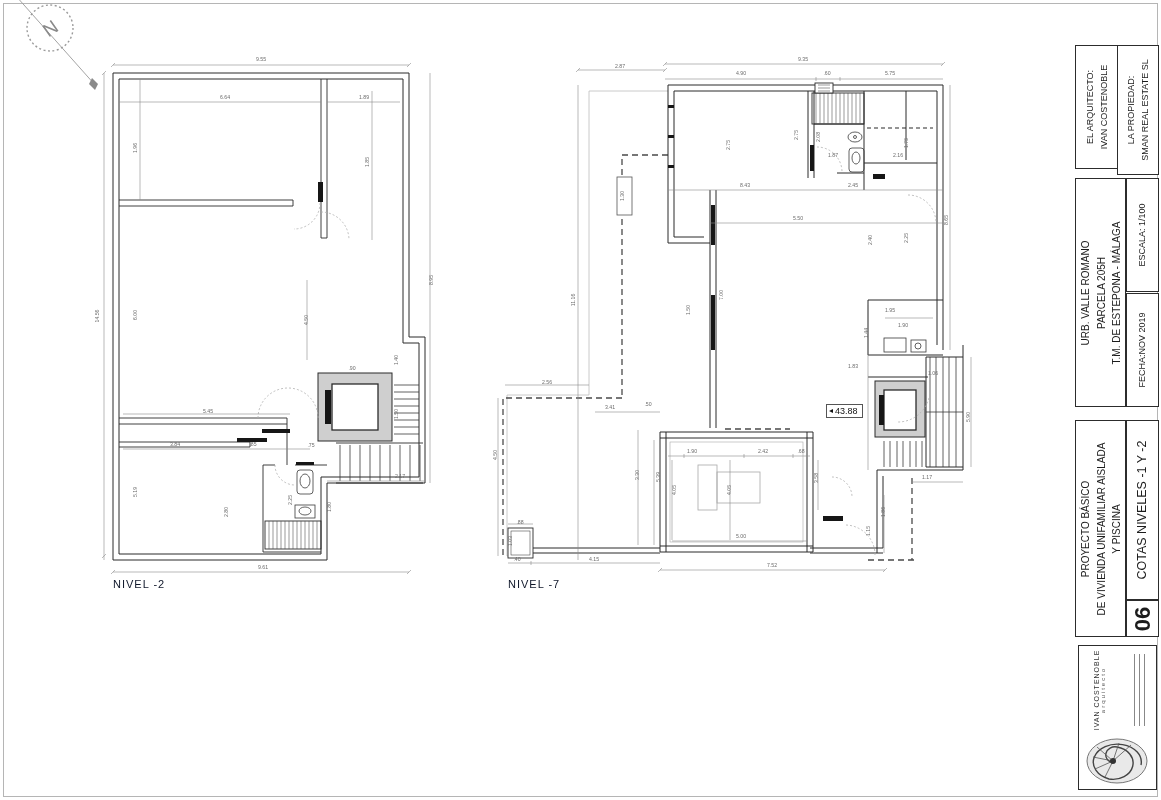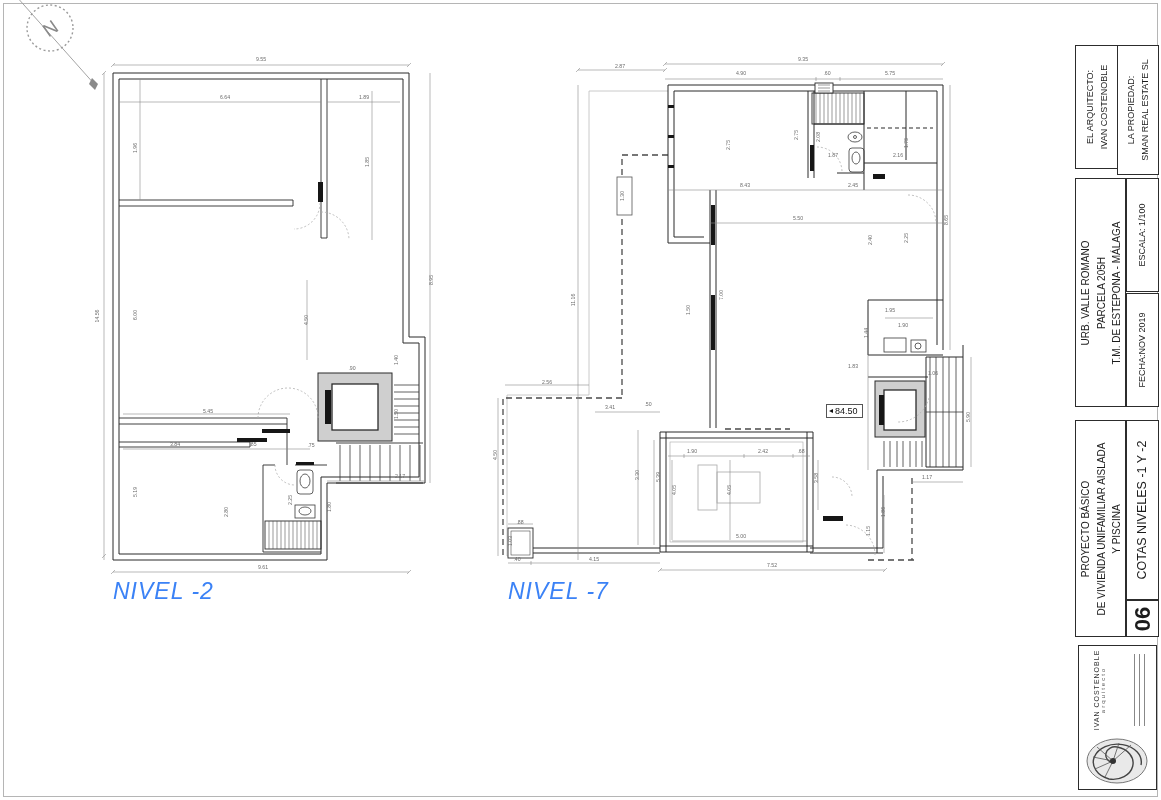--- a/index.html
+++ b/index.html
@@ -1,21 +1,21 @@
 <!DOCTYPE html>
 <html><head>
 <meta charset="utf-8">
 <style>
   html,body{margin:0;padding:0;background:#fff;}
   #sheet{position:relative;width:1161px;height:800px;background:#fff;overflow:hidden;
          font-family:"Liberation Sans",sans-serif;}
   .border-rect{position:absolute;left:3px;top:3px;width:1153px;height:792px;
                border:1px solid #b5b5b5;pointer-events:none;}
   svg text.dim{font-family:"Liberation Sans",sans-serif;font-size:5.2px;fill:#6d6d6d;text-anchor:middle;}
-  .plan-title{position:absolute;font-size:23px;color:#3b82f6;letter-spacing:1px;font-weight:400;font-style:italic;}
+  .plan-title{position:absolute;font-size:11px;color:#0f172a;letter-spacing:1px;font-weight:400;}
   .level-marker{position:absolute;left:826px;top:404px;border:1px solid #555;background:#fff;
                 font-size:9px;color:#111;padding:1px 4px 1px 2px;display:flex;align-items:center;gap:2px;}
   .level-flag{font-size:8px;color:#111;line-height:1;}
   
   #titleblock{position:absolute;left:1074px;top:42px;width:86px;height:753px;}
   .tb-cell{position:absolute;border:1px solid #2c2c2c;background:#fff;}
   .vtext{position:absolute;left:50%;top:50%;transform:translate(-50%,-50%) rotate(-90deg);
          text-align:center;color:#1c1c1c;}
   .tb-line{display:block;white-space:nowrap;}
   .fs9{font-size:9px;line-height:1.5;}
@@ -299,21 +299,21 @@
       <text x="885" y="512" class="dim" transform="rotate(-90 885 512)">1.86</text>
       <text x="870" y="531" class="dim" transform="rotate(-90 870 531)">1.15</text>
       <text x="50" y="35" transform="rotate(-35 50 28)" style="font-family:&quot;Liberation Sans&quot;,sans-serif;font-size:19px;fill:#8a8a8a;text-anchor:middle;">N</text>
     </svg>
 
   <div class="plan-title" style="left:113px;top:578px;">NIVEL -2</div>
   <div class="plan-title" style="left:508px;top:578px;">NIVEL -7</div>
 
   <div class="level-marker">
     <span class="level-flag">◂</span>
-    <span>84.50</span>
+    <span>43.88</span>
   </div>
 
   <div id="titleblock">
 
     <div class="tb-cell" style="left:1px;top:3px;width:41px;height:122px;">
       <div class="vtext fs9" style="width:120px;">
         <span class="tb-line">EL ARQUITECTO:</span>
         <span class="tb-line">IVAN COSTENOBLE</span>
       </div>
     </div>

